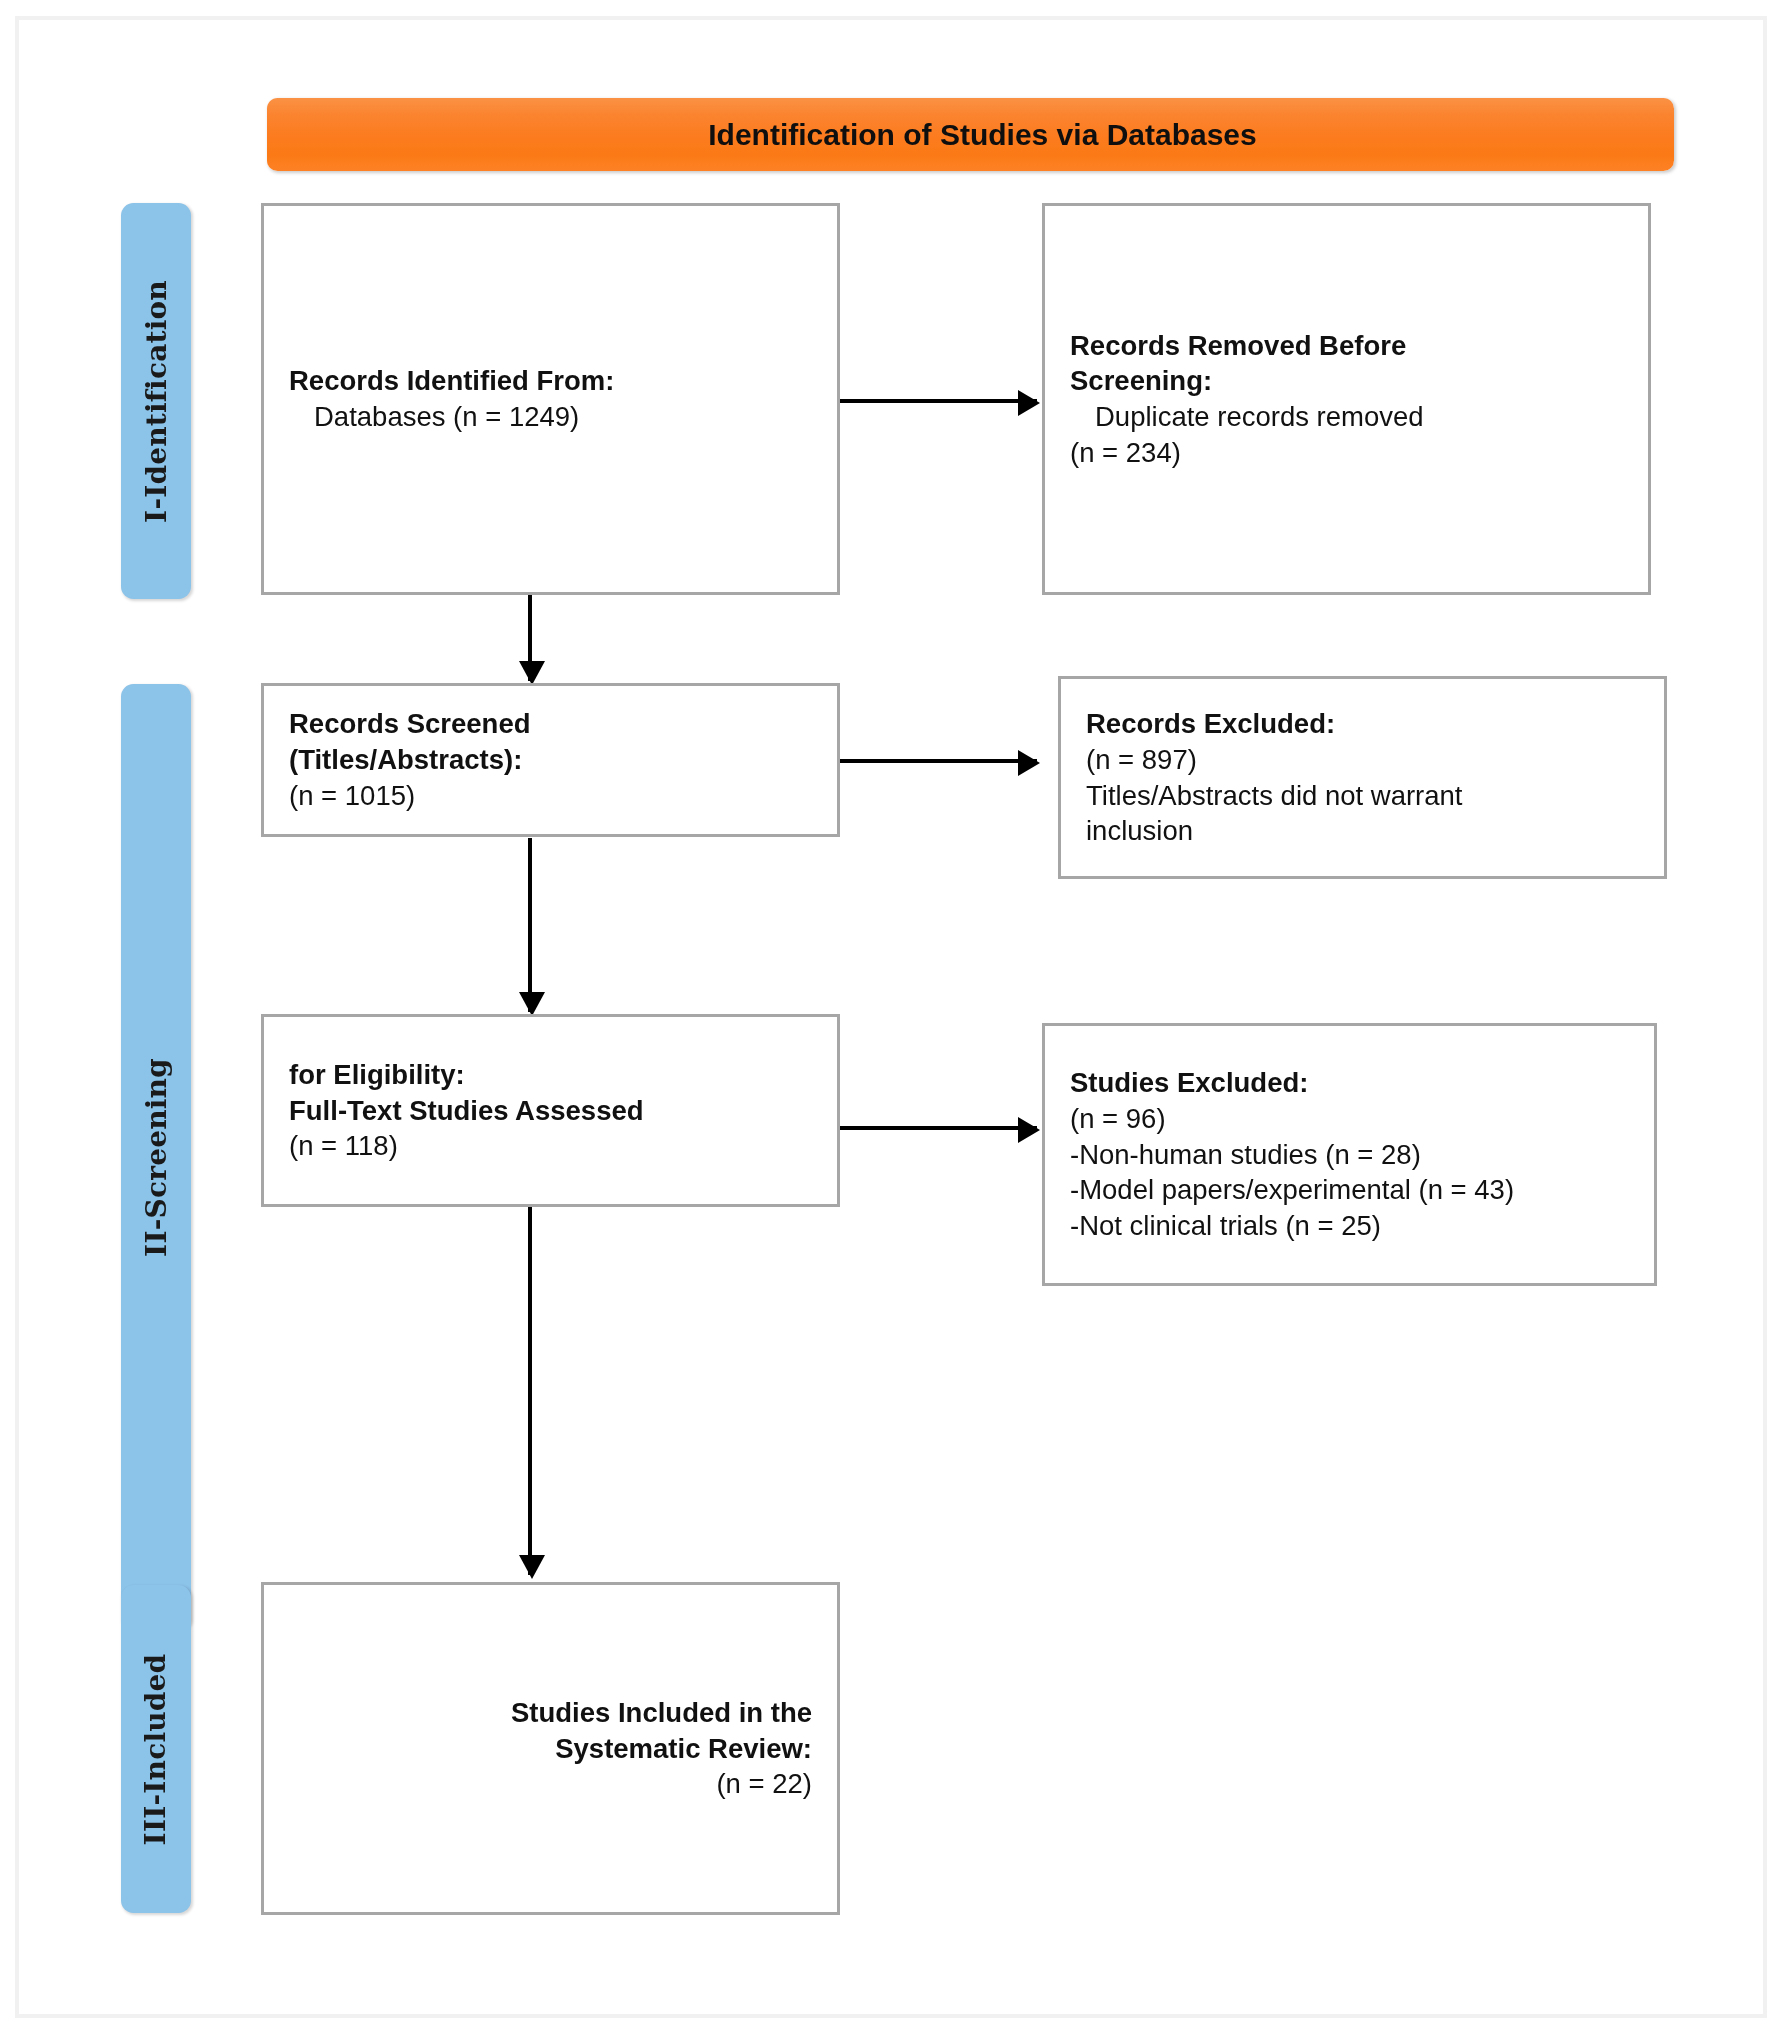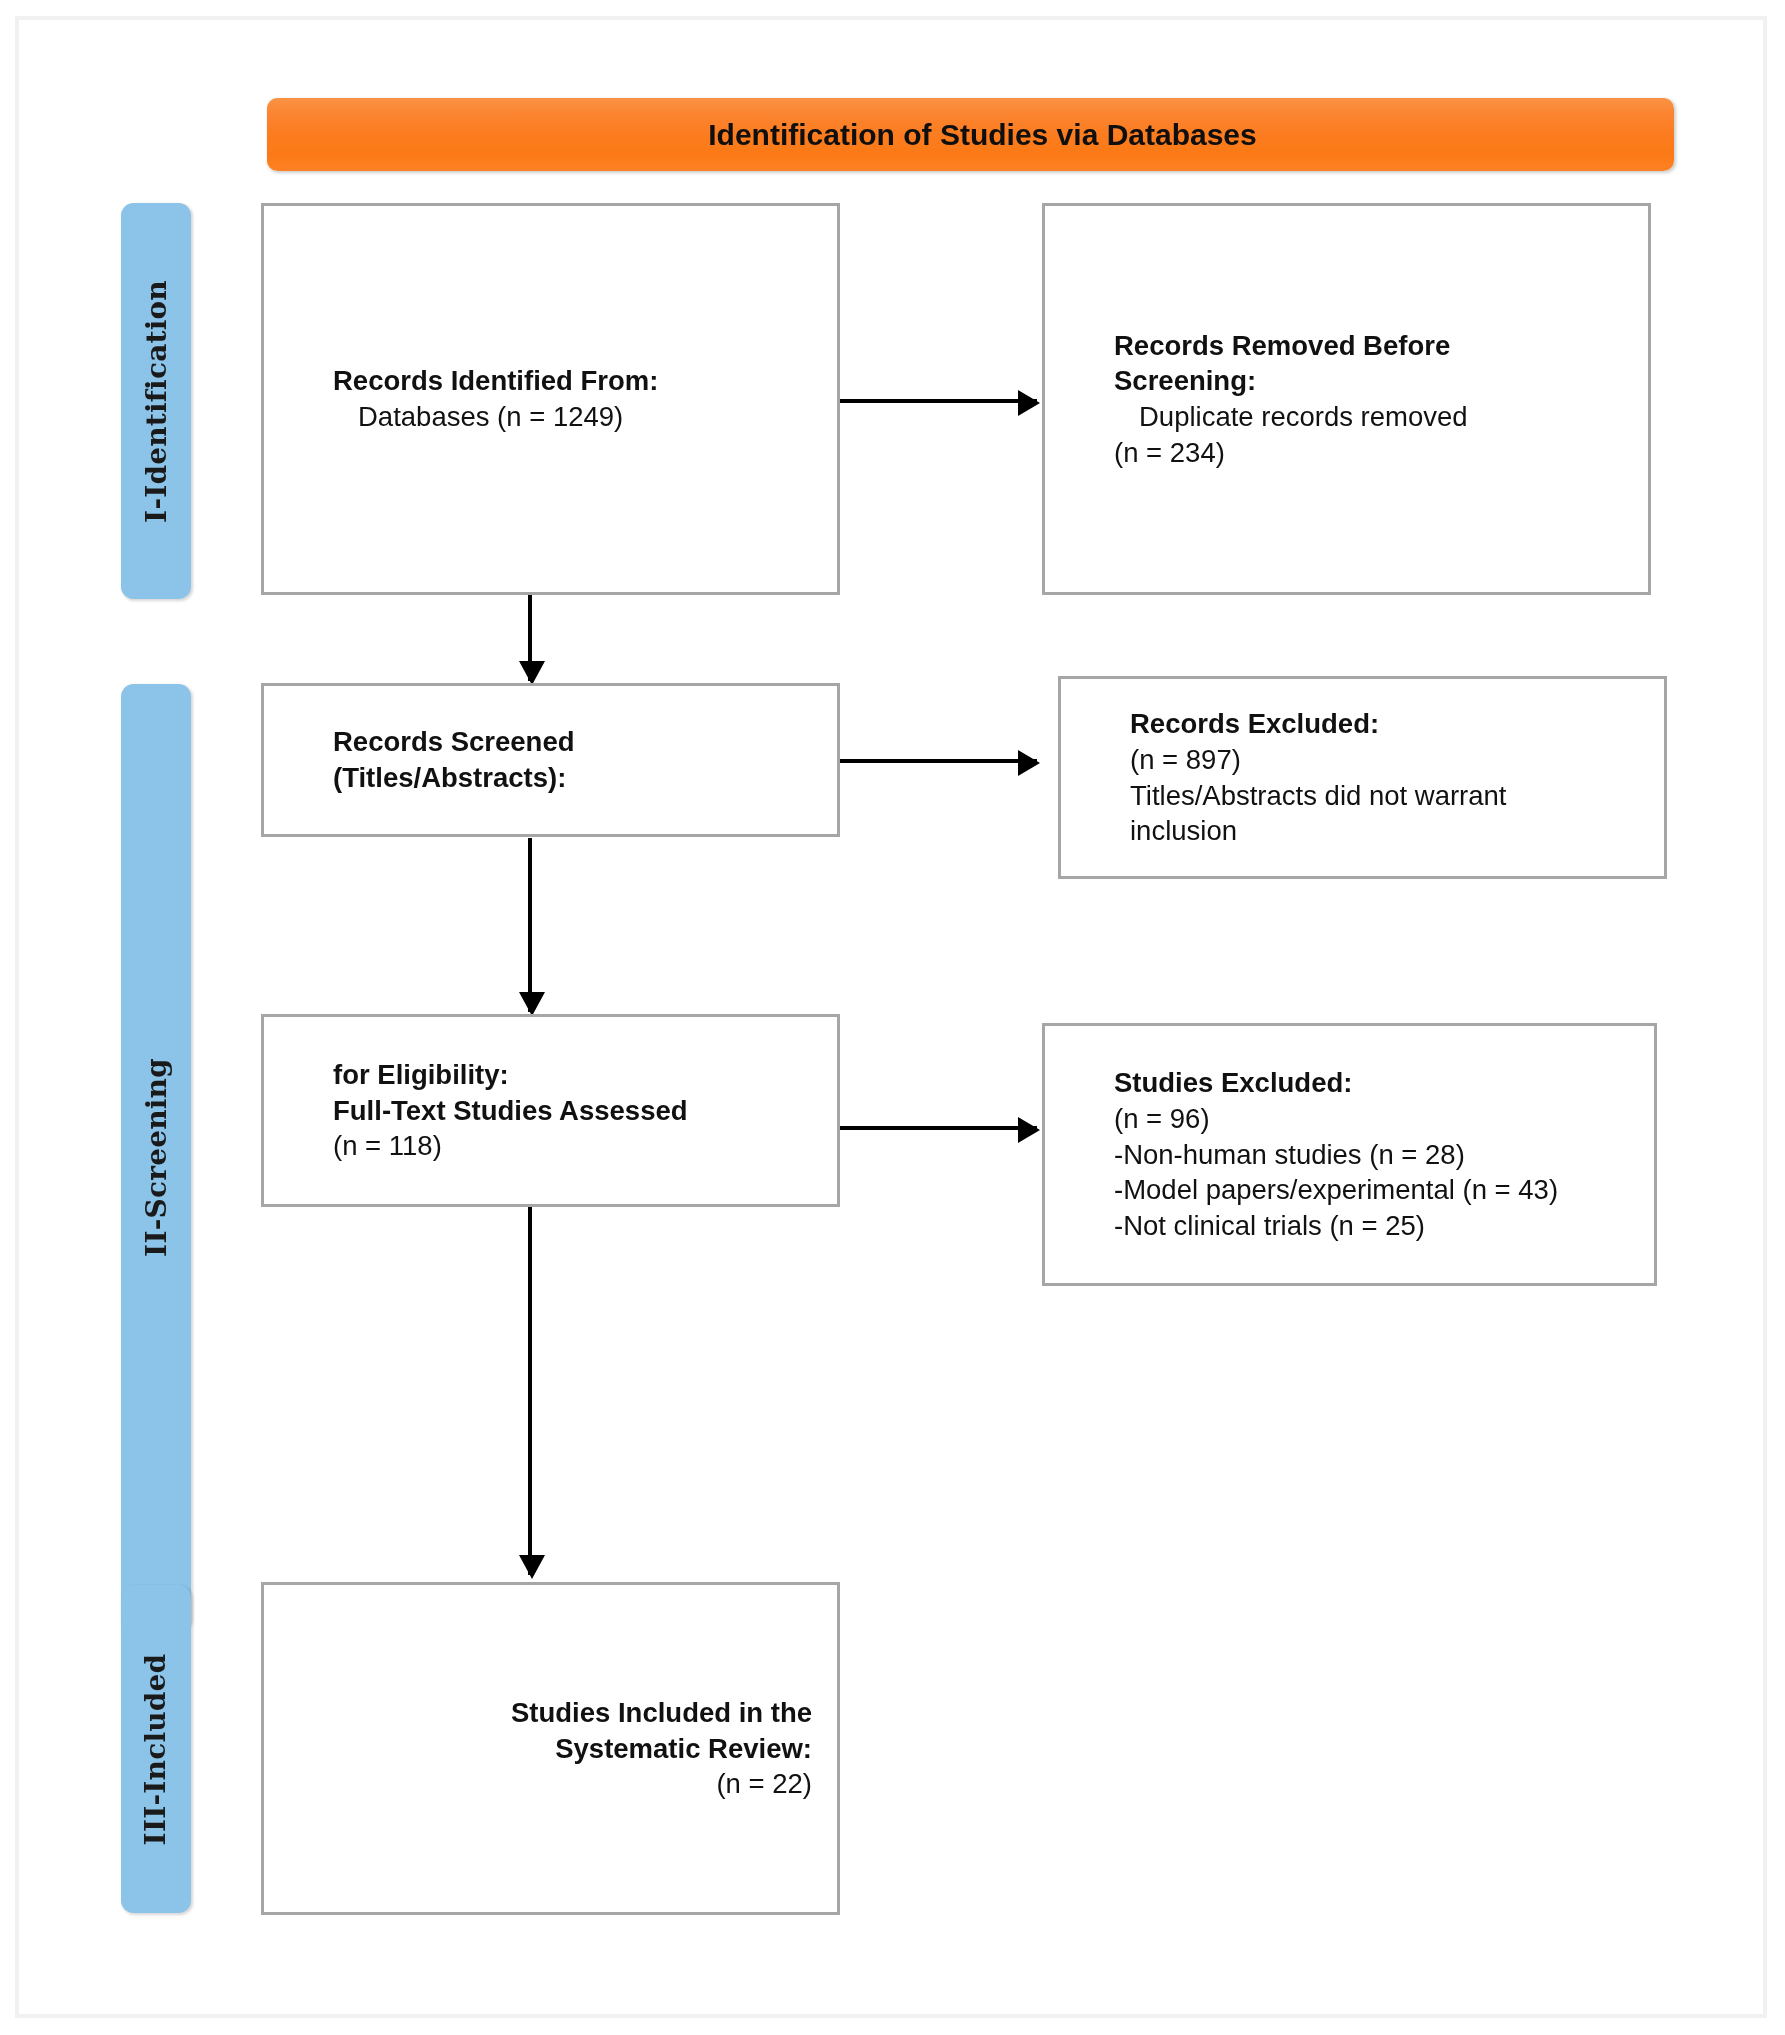--- a/index.html
+++ b/index.html
@@ -82,21 +82,20 @@
 
   
   .box {
     position: absolute;
     background: #ffffff;
     border: 3.4px solid #a6a6a6;
     box-sizing: border-box;
     display: flex;
     flex-direction: column;
     justify-content: center;
-    padding-left: 44px;
   }
   .box-inner {
     padding: 0 25px;
   }
   .ln {
     font-size: 27.5px;
     line-height: 1.30;
     color: #111111;
     font-family: "Liberation Sans", sans-serif;
     white-space: nowrap;
@@ -178,20 +177,21 @@
   </div>
 
   <div class="h-arrow" style="left:840px; top:399px; width:197px;"></div>
 
   <div class="v-arrow" style="left:528px; top:595px; height:86px;"></div>
 
   <div class="box" style="left:261px; top:683px; width:579px; height:154px;">
     <div class="box-inner">
       <div class="ln b">Records Screened</div>
       <div class="ln b">(Titles/Abstracts):</div>
+      <div class="ln">(n = 1015)</div>
     </div>
   </div>
 
   <div class="box" style="left:1058px; top:676px; width:609px; height:203px;">
     <div class="box-inner">
       <div class="ln b">Records Excluded:</div>
       <div class="ln">(n = 897)</div>
       <div class="ln">Titles/Abstracts did not warrant</div>
       <div class="ln">inclusion</div>
     </div>

